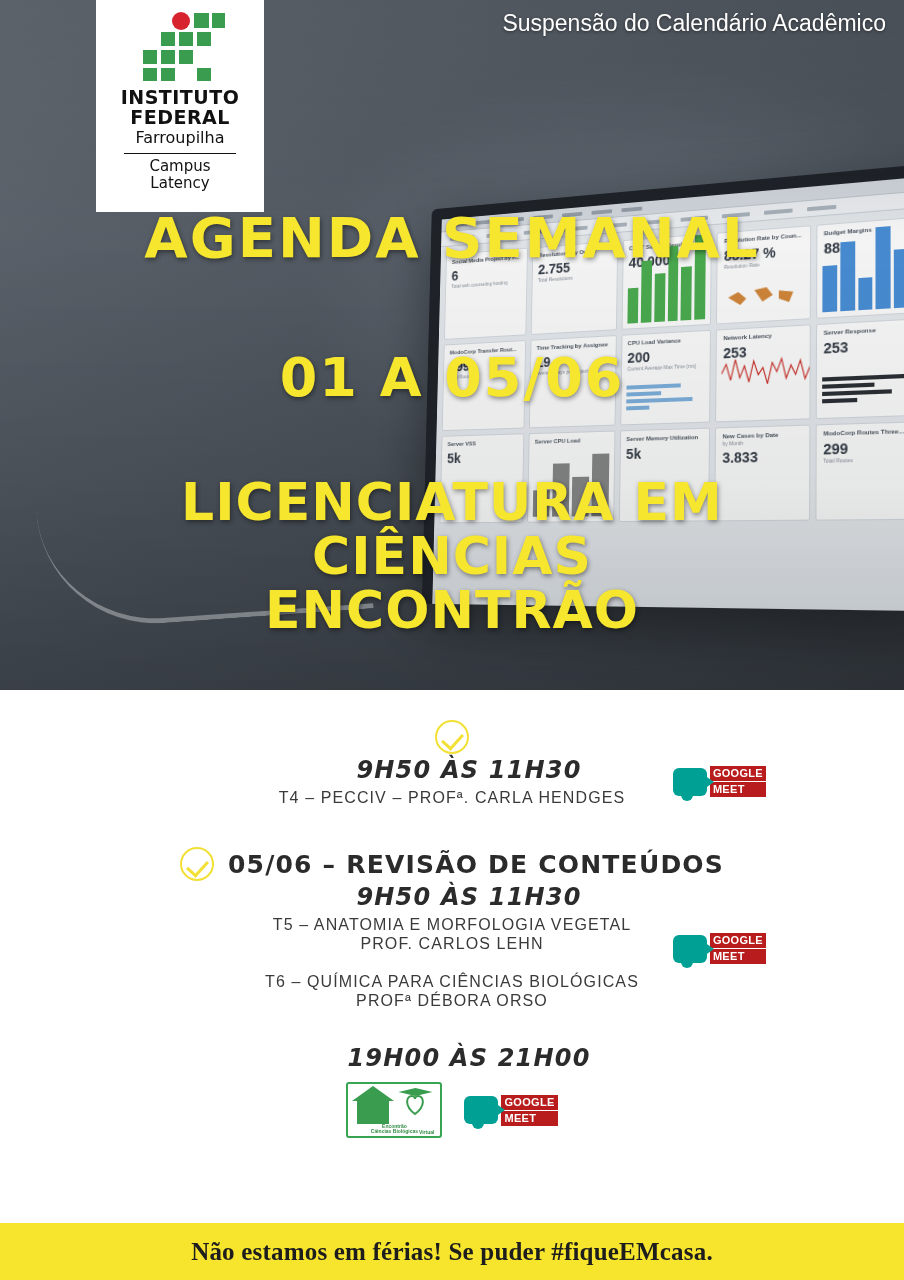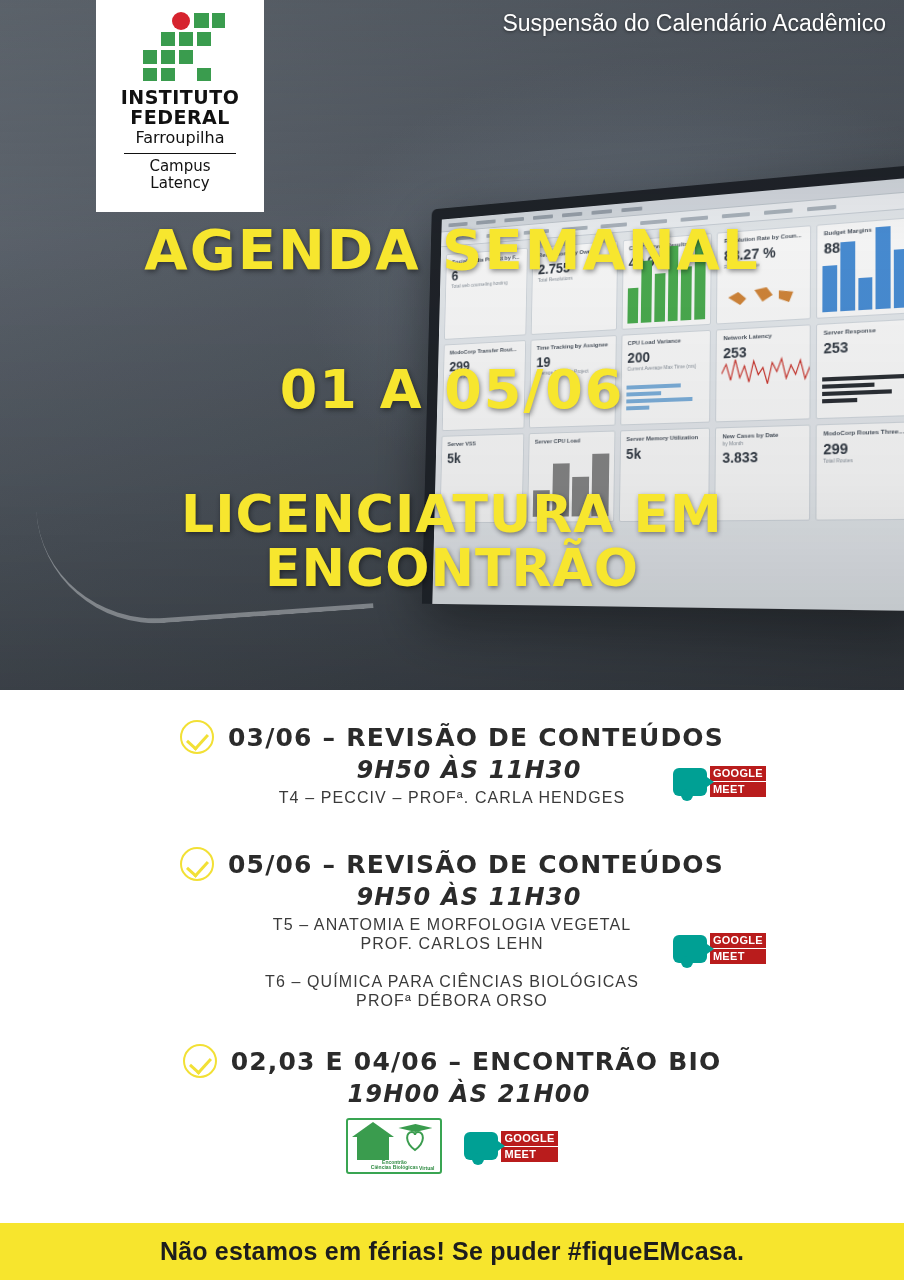--- a/index.html
+++ b/index.html
@@ -115,21 +115,21 @@
     color: #111; font-size: 15px; text-align: center; line-height: 1.12;
   }
 
   .hero-topright {
     position: absolute; right: 18px; top: 10px;
     color: #ffffff; font-size: 23px; z-index: 5;
     font-family: "Liberation Sans", sans-serif;
     text-shadow: 0 1px 3px rgba(0,0,0,.5);
   }
 
-  .hero-heads { position: absolute; left: 0; right: 0; top: 217px; z-index: 5; text-align: center; }
+  .hero-heads { position: absolute; left: 0; right: 0; top: 205px; z-index: 5; text-align: center; }
   .h-agenda {
     color: #f7e62e; font-weight: bold; font-size: 56px; letter-spacing: 2px;
     font-family: "DejaVu Sans", sans-serif;
     text-shadow: 1px 2px 5px rgba(0,0,0,.45);
   }
   .h-dates {
     color: #f7e62e; font-weight: bold; font-size: 54px; letter-spacing: 2px;
     margin-top: 76px;
     font-family: "DejaVu Sans", sans-serif;
     text-shadow: 1px 2px 5px rgba(0,0,0,.45);
@@ -233,21 +233,21 @@
   }
 
   
   .footer {
     position: absolute; left: 0; bottom: 0;
     width: 904px; height: 57px;
     background: #f7e52d;
     display: flex; align-items: center; justify-content: center;
   }
   .footer span {
-    font-family: Liberation Sans, sans-serif;
+    font-family: Liberation Serif, serif;
     font-weight: bold; font-size: 25px; color: #1d1d1d; letter-spacing: .2px;
   }
 </style>
 </head>
 <body>
 
 <div class="poster">
 
   <div class="hero">
     <div class="hero-bg"></div>
@@ -420,31 +420,31 @@
       </div>
     </div>
 
     <div class="hero-topright">Suspensão do Calendário Acadêmico</div>
 
     <div class="hero-heads">
       <div class="h-agenda">AGENDA SEMANAL</div>
       <div class="h-dates">01 A 05/06</div>
       <div class="h-course">
         <div>LICENCIATURA EM</div>
+        <div>CIÊNCIAS</div>
         <div>ENCONTRÃO</div>
       </div>
     </div>
   </div>
 
   <div class="content">
 
     <div class="entry" style="margin-top:14px;">
       <div class="entry-head">
         <span class="check"></span>
-        <span class="entry-title">03/06 – REVISÃO DE CONTEÚDOS</span>
       </div>
       <div class="entry-time">9H50 ÀS 11H30</div>
       <div class="entry-line">T4 – PECCIV – PROFª. CARLA HENDGES</div>
       <div class="meet badge-abs" style="right:138px; top:46px;">
         <span class="meet-cam"></span>
         <span class="meet-txt">
           <b>GOOGLE</b>
           <b>MEET</b>
         </span>
       </div>
@@ -463,24 +463,20 @@
       <div class="meet badge-abs" style="right:138px; top:86px;">
         <span class="meet-cam"></span>
         <span class="meet-txt">
           <b>GOOGLE</b>
           <b>MEET</b>
         </span>
       </div>
     </div>
 
     <div class="entry" style="margin-top:34px;">
-      <div class="entry-head">
-        <span class="check"></span>
-        <span class="entry-title">02,03 E 04/06 – ENCONTRÃO BIO</span>
-      </div>
       <div class="entry-time">19H00 ÀS 21H00</div>
       <div style="display:flex; align-items:center; justify-content:center; gap:22px; margin-top:10px;">
         <span class="enc">
           <span class="cap"></span>
           <span class="roof"></span>
           <span class="house"></span>
           <svg class="heart" viewBox="0 0 26 24">
             <path d="M13 22 C2 14 4 4 10 4 C12 4 13 6 13 7 C13 6 14 4 16 4 C22 4 24 14 13 22 Z" fill="none" stroke="#3a9c4e" stroke-width="2"></path>
           </svg>
           <span class="lbl">

